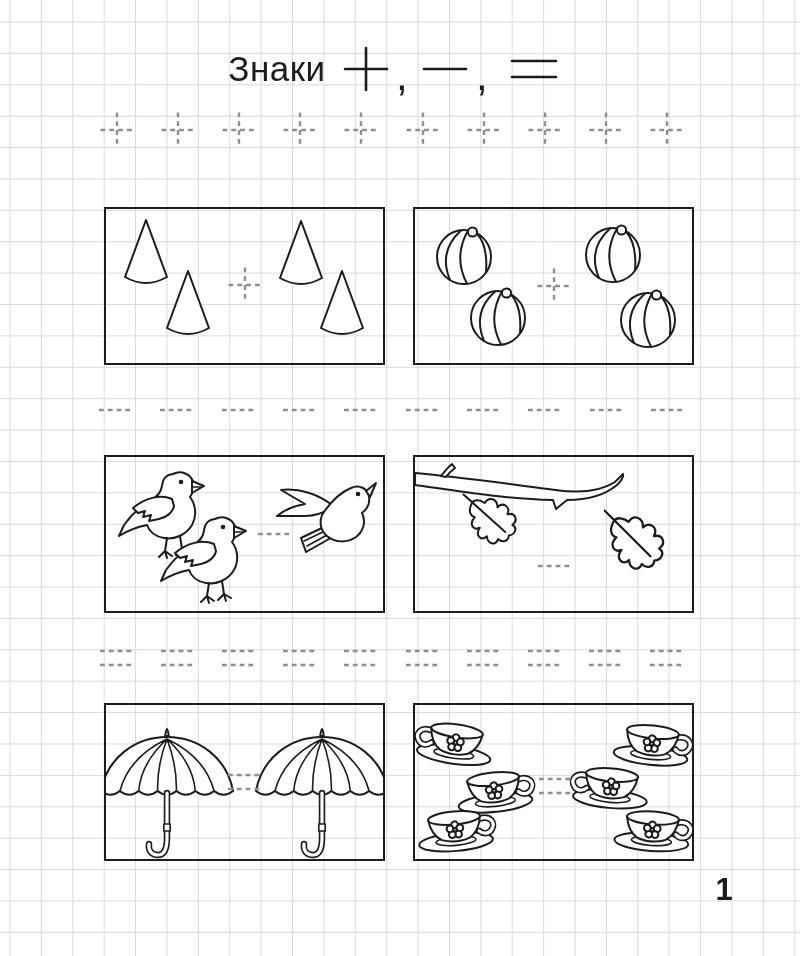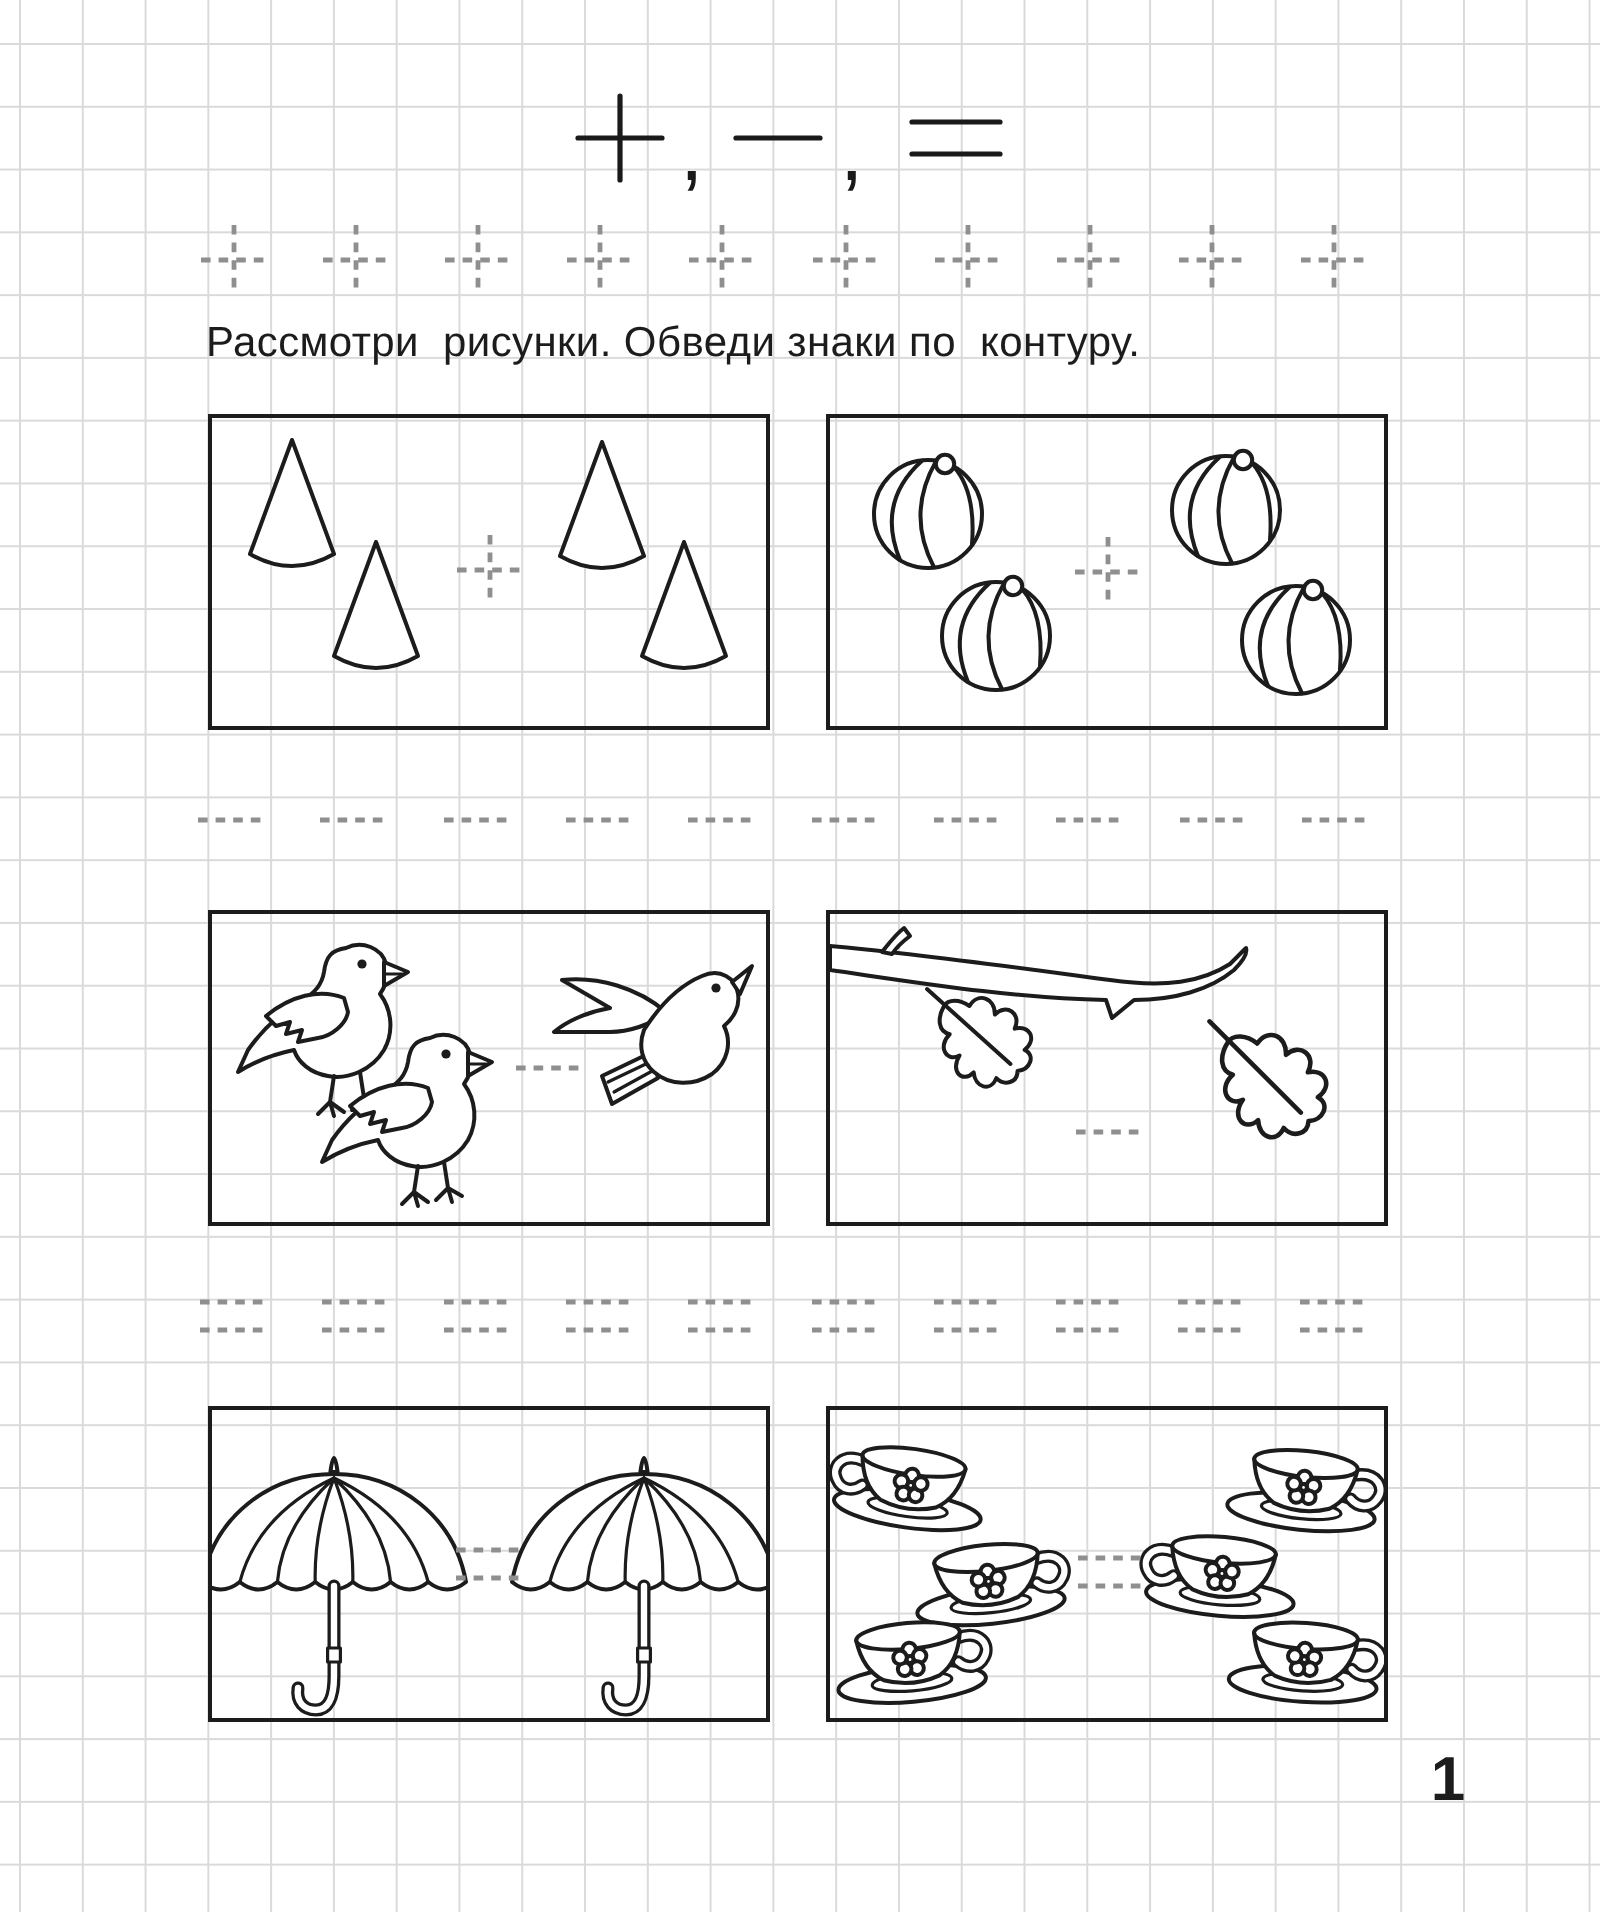--- a/index.html
+++ b/index.html
@@ -118,20 +118,21 @@
         <circle cx="-4.9" cy="10.4" r="3.4"></circle>
         <circle cx="0" cy="11.8" r="1.7"></circle>
       </g>
     </g>
   </defs>
 </svg>
 
 <div class="page">
 
   <div class="title">
+    <span class="title-word">Знаки</span>
     <svg class="title-symbols" width="232" height="58" viewBox="0 0 232 58">
       <path class="sym-line" d="M26,8 L26,50 M5,29 L47,29"></path>
       <text class="sym-comma" x="56" y="50">,</text>
       <path class="sym-line" d="M84,29 L126,29"></path>
       <text class="sym-comma" x="136" y="50">,</text>
       <path class="sym-line" d="M172,21 L216,21 M172,37 L216,37"></path>
     </svg>
   </div>
 
   <div class="trace-row row-plus">
@@ -170,21 +171,20 @@
       <span class="tsign"><svg width="36" height="38" viewBox="0 0 36 38">
           <line x1="1.5" y1="19" x2="34.5" y2="19" stroke="#8f8f8f" stroke-width="2.4" stroke-dasharray="4.8 4" stroke-linecap="butt"></line>
           <line x1="18" y1="1.5" x2="18" y2="36.5" stroke="#8f8f8f" stroke-width="2.4" stroke-dasharray="4.8 4" stroke-linecap="butt"></line>
         </svg></span>
       <span class="tsign"><svg width="36" height="38" viewBox="0 0 36 38">
           <line x1="1.5" y1="19" x2="34.5" y2="19" stroke="#8f8f8f" stroke-width="2.4" stroke-dasharray="4.8 4" stroke-linecap="butt"></line>
           <line x1="18" y1="1.5" x2="18" y2="36.5" stroke="#8f8f8f" stroke-width="2.4" stroke-dasharray="4.8 4" stroke-linecap="butt"></line>
         </svg></span>
     </div>
 
-  <div class="instruction">Рассмотри  рисунки. Обведи знаки по  контуру.</div>
 
   <div class="panel" style="left:104px;top:207px">
     <svg class="scene" viewBox="0 0 277 154">
       <use href="#cone" transform="translate(40,11)"></use>
       <use href="#cone" transform="translate(82,62)"></use>
       <use href="#cone" transform="translate(195,12)"></use>
       <use href="#cone" transform="translate(236,62)"></use>
     </svg>
     <span class="psign" style="left:121px;top:57px"><svg width="36" height="38" viewBox="0 0 36 38">
           <line x1="1.5" y1="19" x2="34.5" y2="19" stroke="#8f8f8f" stroke-width="2.4" stroke-dasharray="4.8 4" stroke-linecap="butt"></line>

